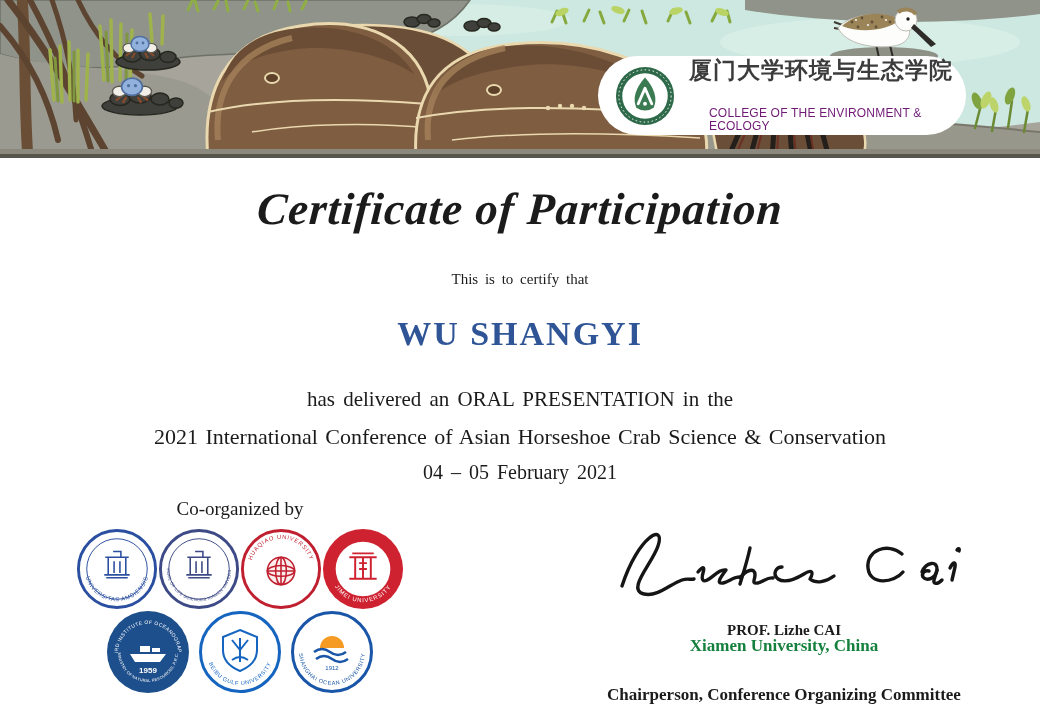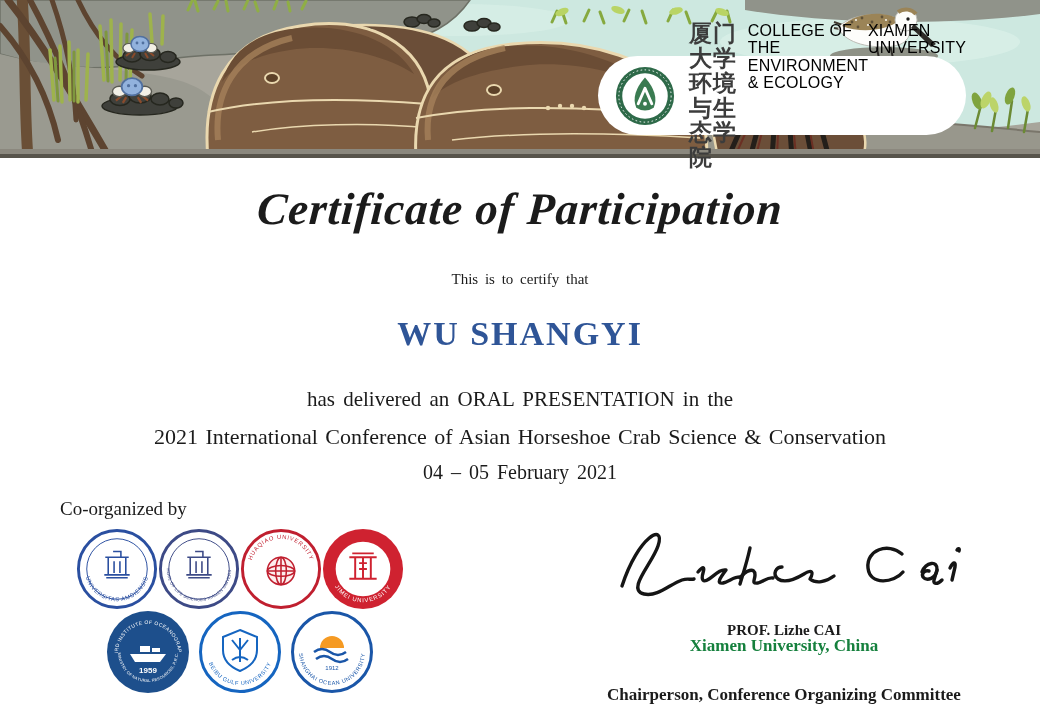--- a/index.html
+++ b/index.html
@@ -3,34 +3,34 @@
 <meta charset="utf-8">
 <style>
   html,body{margin:0;padding:0;background:#ffffff;}
   #stage{position:relative;width:1040px;height:720px;background:#ffffff;overflow:hidden;
          font-family:"Liberation Serif",serif;color:#1b1b1b;}
   
   #banner{position:absolute;left:0;top:0;width:1040px;height:158px;}
   #logo-pill{position:absolute;left:598px;top:56px;width:368px;height:79px;background:#fff;
              border-radius:40px;display:flex;align-items:center;padding-left:16px;box-sizing:border-box;}
   #logo-pill .seal{flex:0 0 auto;margin-right:13px;}
-  .pill-text{display:flex;flex-direction:row;line-height:1.08;}
+  .pill-text{display:flex;flex-direction:column;line-height:1.08;gap:24px;}
   .pill-zh{font-family:"Liberation Sans",sans-serif;font-weight:700;font-size:23px;color:#3c3c3c;letter-spacing:1px;}
-  .pill-en{font-family:"Liberation Sans",sans-serif;font-size:16px;color:#000000;letter-spacing:.2px;margin-top:1px;}
+  .pill-en{font-family:"Liberation Sans",sans-serif;font-size:12px;color:#701a75;letter-spacing:.2px;margin-top:1px;margin-left:20px;}
   
   .cline{position:absolute;left:0;width:1040px;text-align:center;}
   #title{top:183px;font-size:45px;font-weight:700;font-style:italic;letter-spacing:1px;transform:skewX(-4deg);}
   #intro{top:271px;font-size:15px;word-spacing:3px;}
   #recipient{top:315px;font-size:34px;font-weight:700;letter-spacing:2px;}
   #body1{top:387px;font-size:21px;word-spacing:3px;}
   #body2{top:424px;font-size:22px;word-spacing:2px;}
   #dateline{top:461px;font-size:20px;word-spacing:3px;}
   
   #coorg{position:absolute;left:60px;top:498px;width:360px;}
-  #coorg h3{margin:0 0 8px 0;font-size:19px;font-weight:400;text-align:left;}
+  #coorg h3{margin:0 0 8px 0;font-size:19px;font-weight:400;text-align:center;}
   .logo-row{display:flex;justify-content:center;}
   .logo-row.r1 .logo{width:82px;height:82px;}
   .logo-row.r2 .logo{width:84px;height:84px;margin:0 4px;}
   .logo{display:block;}
   
   #sig-svg{position:absolute;left:600px;top:520px;}
   .sigline{position:absolute;left:560px;width:448px;text-align:center;font-weight:700;}
   #sig-name{top:622px;font-size:15px;}
   #sig-role{top:641px;font-size:17px;margin-top:44px;}
   #sig-aff{top:636px;font-size:17px;color:#15803d;}
@@ -235,21 +235,20 @@
       <circle cx="32" cy="32" r="30" fill="#2e6a49"></circle>
       <circle cx="32" cy="32" r="23.5" fill="#ffffff"></circle>
       <circle cx="32" cy="32" r="27" fill="none" stroke="#ffffff" stroke-width="1" stroke-dasharray="1.6,2.6"></circle>
       <path d="M32,13 Q47,30 41,44 Q32,50 23,44 Q17,30 32,13 Z" fill="#3a7b51"></path>
       <path d="M25,40 L32,24 L39,40" stroke="#ffffff" stroke-width="3" fill="none" stroke-linecap="round" stroke-linejoin="round"></path>
       <circle cx="32" cy="40" r="2" fill="#ffffff"></circle>
     </svg>
     <div class="pill-text">
       <div class="pill-zh">厦门大学环境与生态学院</div>
       <div class="pill-en">COLLEGE OF THE ENVIRONMENT &amp; ECOLOGY</div>
-      <div class="pill-en">XIAMEN UNIVERSITY</div>
     </div>
   </div>
 
   <div class="cline" id="title">Certificate of Participation</div>
   <div class="cline" id="intro">This is to certify that</div>
   <div class="cline" id="body1">has delivered an ORAL PRESENTATION in the</div>
   <div class="cline" id="recipient" style="color:#2f5597;">WU SHANGYI</div>
   <div class="cline" id="body2">2021 International Conference of Asian Horseshoe Crab Science &amp; Conservation</div>
   <div class="cline" id="dateline">04 – 05 February 2021</div>
 

